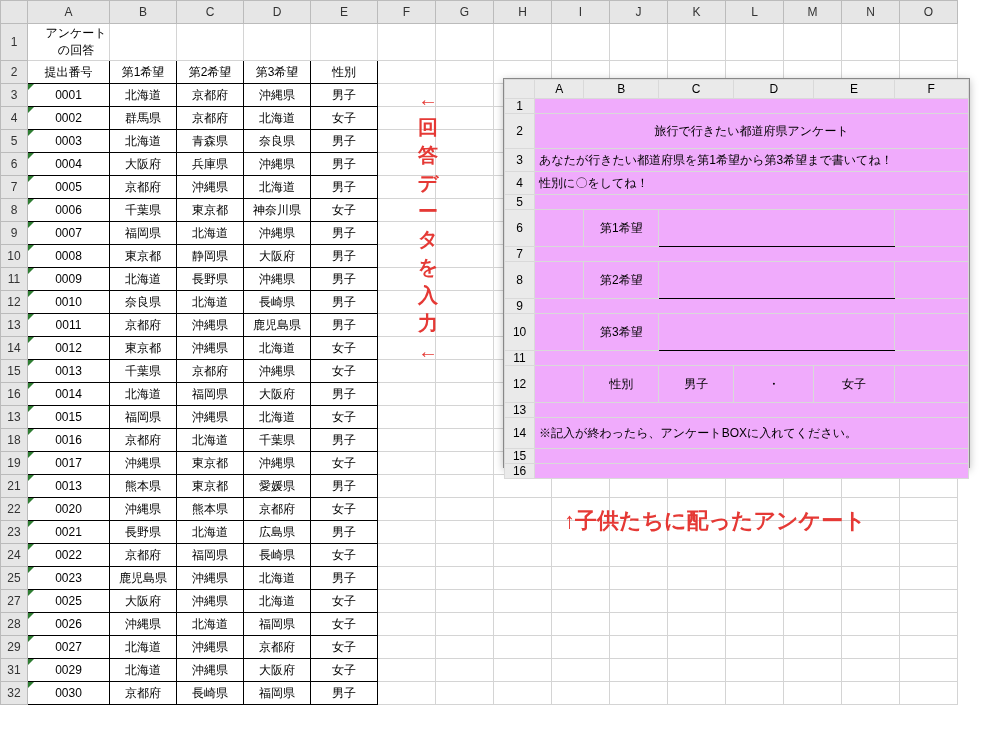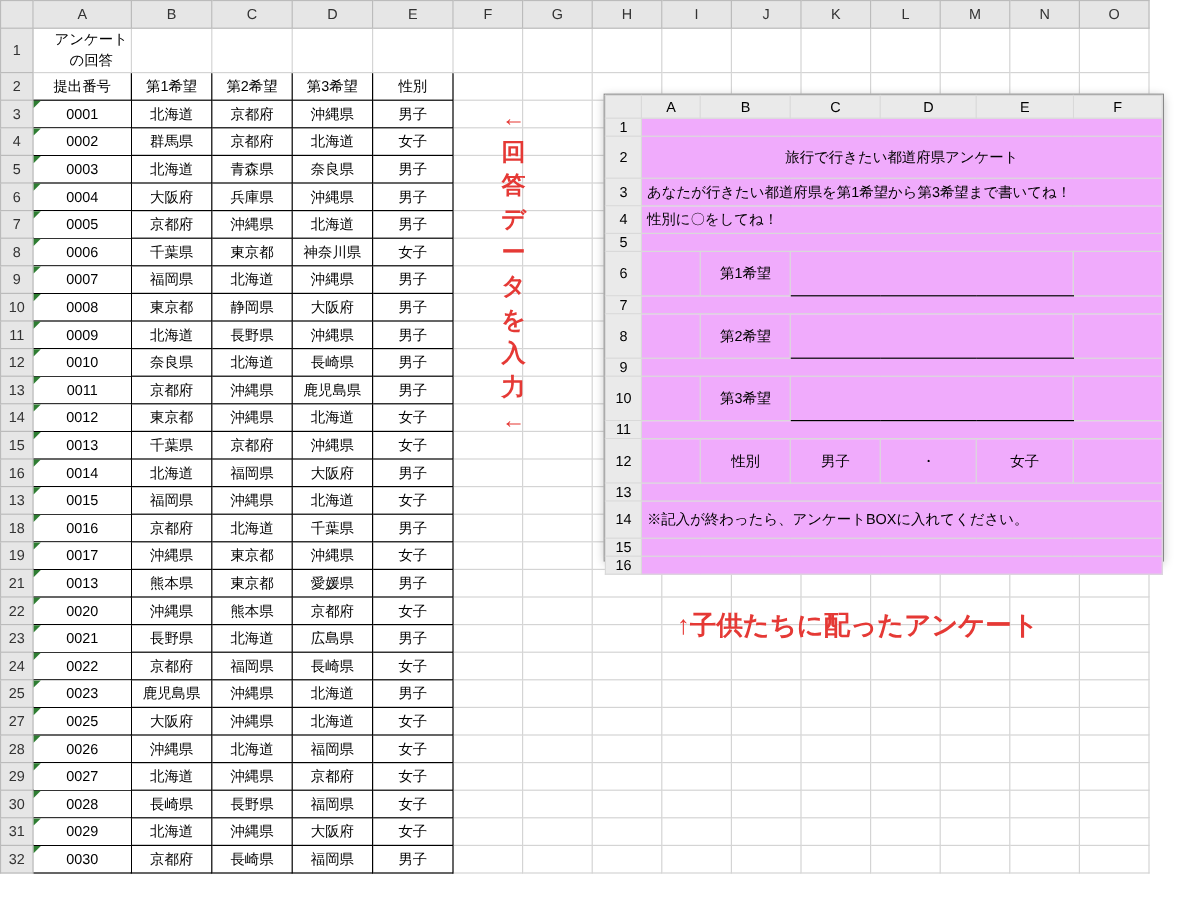--- a/index.html
+++ b/index.html
@@ -639,38 +639,20 @@
         <td class="col-M"></td>
         <td class="col-N"></td>
         <td class="col-O"></td>
       </tr>
       <tr>
         <td class="rowhdr">29</td>
         <td class="col-A bordered tri">0027</td>
         <td class="col-B bordered">北海道</td>
         <td class="col-C bordered">沖縄県</td>
         <td class="col-D bordered">京都府</td>
-        <td class="col-E bordered">女子</td>
-        <td class="col-F"></td>
-        <td class="col-G"></td>
-        <td class="col-H"></td>
-        <td class="col-I"></td>
-        <td class="col-J"></td>
-        <td class="col-K"></td>
-        <td class="col-L"></td>
-        <td class="col-M"></td>
-        <td class="col-N"></td>
-        <td class="col-O"></td>
-      </tr>
-      <tr>
-        <td class="rowhdr">30</td>
-        <td class="col-A bordered tri">0028</td>
-        <td class="col-B bordered">長崎県</td>
-        <td class="col-C bordered">長野県</td>
-        <td class="col-D bordered">福岡県</td>
         <td class="col-E bordered">女子</td>
         <td class="col-F"></td>
         <td class="col-G"></td>
         <td class="col-H"></td>
         <td class="col-I"></td>
         <td class="col-J"></td>
         <td class="col-K"></td>
         <td class="col-L"></td>
         <td class="col-M"></td>
         <td class="col-N"></td>

